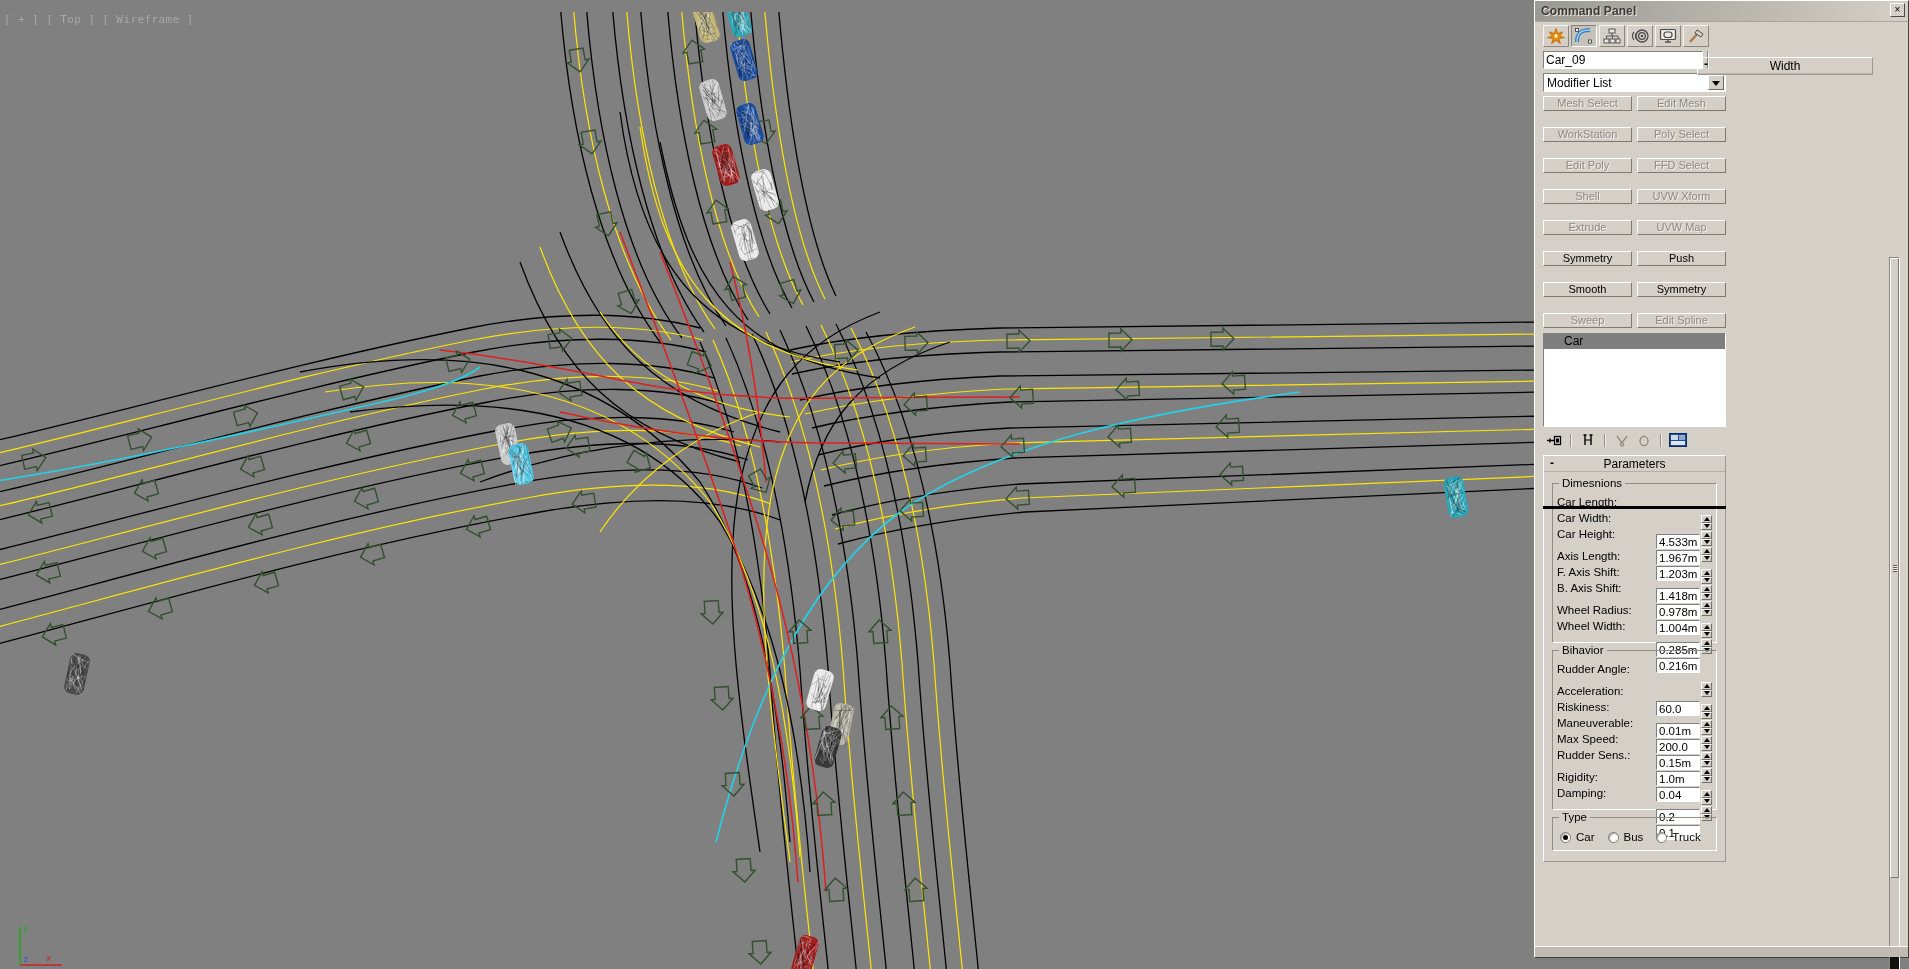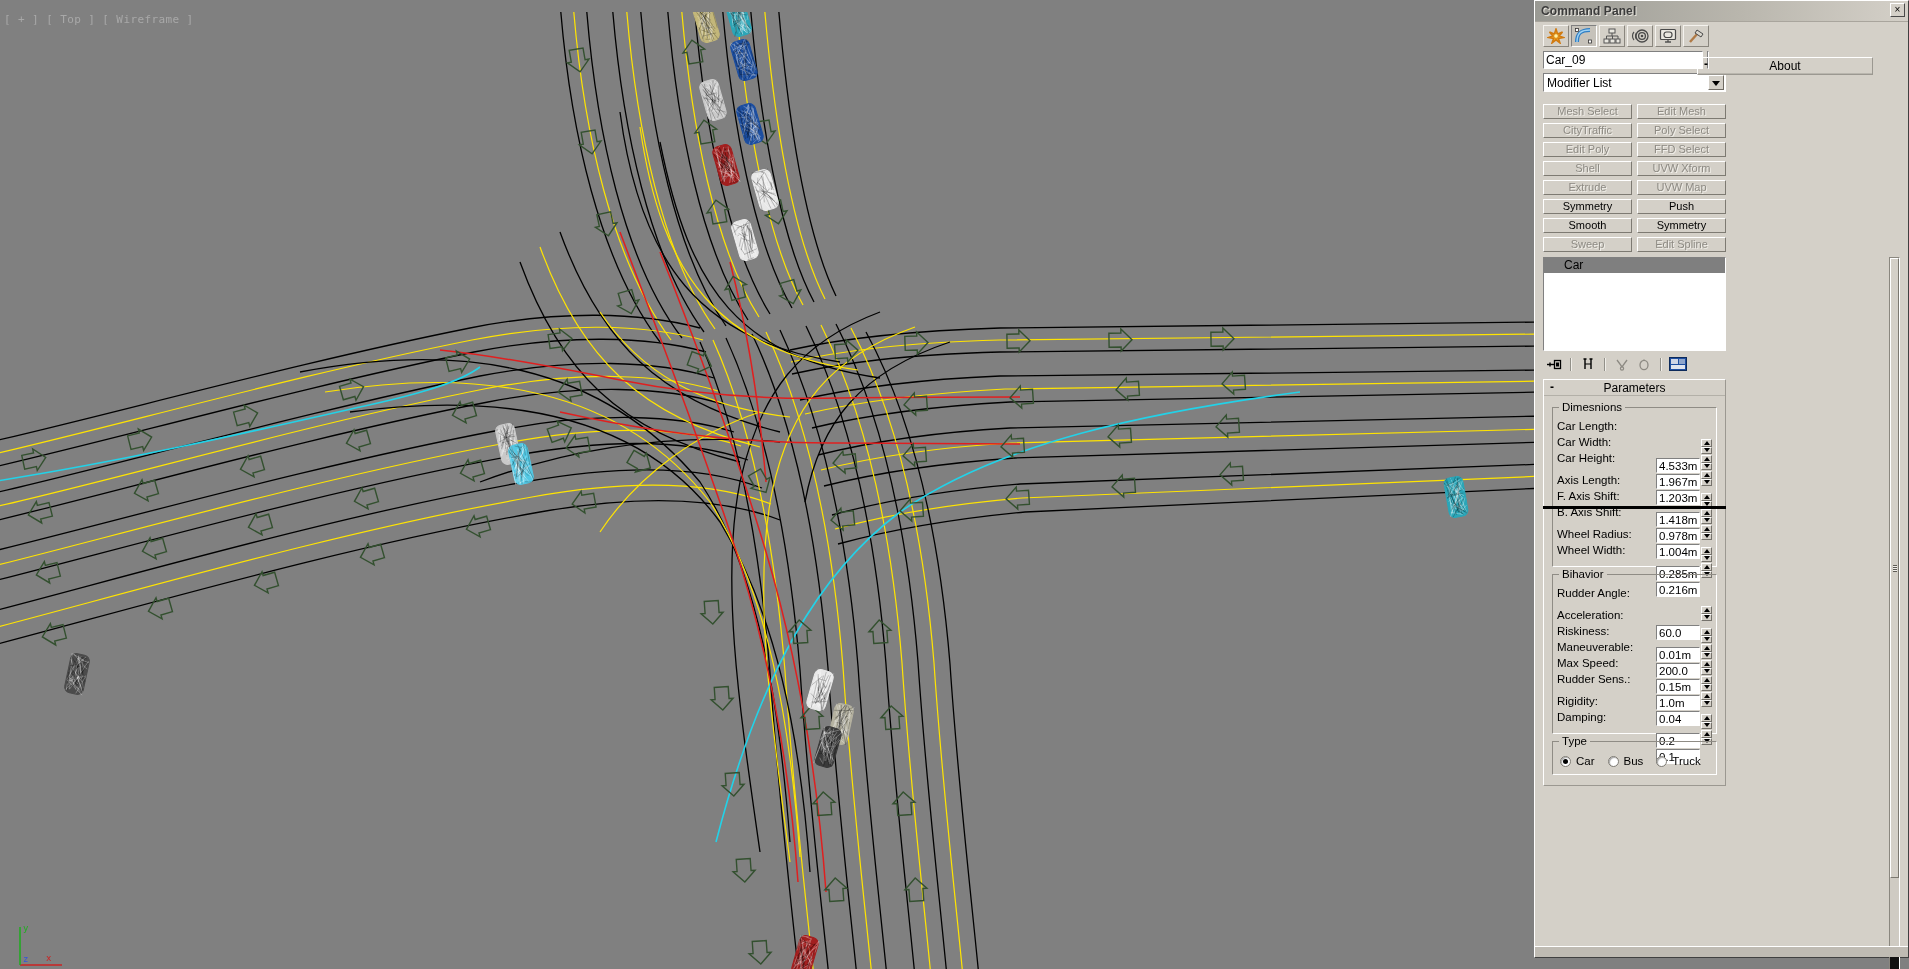--- a/index.html
+++ b/index.html
@@ -204,24 +204,24 @@
     border-right-color: #6f6b64;
     border-bottom-color: #6f6b64;
     box-sizing: border-box;
     display: flex;
     align-items: center;
     justify-content: center;
   }
 
   
   #mod-buttons {
-    margin-top: 12px;
+    margin-top: 4px;
     display: grid;
     grid-template-columns: 89px 89px;
-    gap: 4px 5px;
+    gap: 16px 5px;
   }
   .mod-btn {
     height: 15px;
     background: #d4d0c8;
     border: 1px solid #ffffff;
     border-right-color: #7d7a72;
     border-bottom-color: #7d7a72;
     box-sizing: border-box;
     font-size: 11px;
     color: #000;
@@ -833,21 +833,21 @@
           <div id="modifier-list-arrow">
             <svg width="8" height="6" viewBox="0 0 8 6">
                 <path d="M0 1 L8 1 L4 6 Z" fill="#000"></path>
               </svg>
           </div>
         </div>
 
         <div id="mod-buttons">
             <div class="mod-btn disabled">Mesh Select</div>
             <div class="mod-btn disabled">Edit Mesh</div>
-            <div class="mod-btn disabled">CityTraffic</div>
+            <div class="mod-btn disabled">WorkStation</div>
             <div class="mod-btn disabled">Poly Select</div>
             <div class="mod-btn disabled">Edit Poly</div>
             <div class="mod-btn disabled">FFD Select</div>
             <div class="mod-btn disabled">Shell</div>
             <div class="mod-btn disabled">UVW Xform</div>
             <div class="mod-btn disabled">Extrude</div>
             <div class="mod-btn disabled">UVW Map</div>
             <div class="mod-btn">Symmetry</div>
             <div class="mod-btn">Push</div>
             <div class="mod-btn">Smooth</div>
@@ -1228,21 +1228,21 @@
 
           </div>
         </div>
 
       </div>
 
       <div id="cp-right">
         <div id="about-rollout">
           <div id="about-header">
             <span class="minus">-</span>
-            <span>About</span>
+            <span>Width</span>
           </div>
         </div>
       </div>
 
       <div id="cp-blackbar"></div>
 
       <div id="cp-scroll">
         <div id="cp-scroll-thumb">
           <div class="grip"></div>
         </div>

